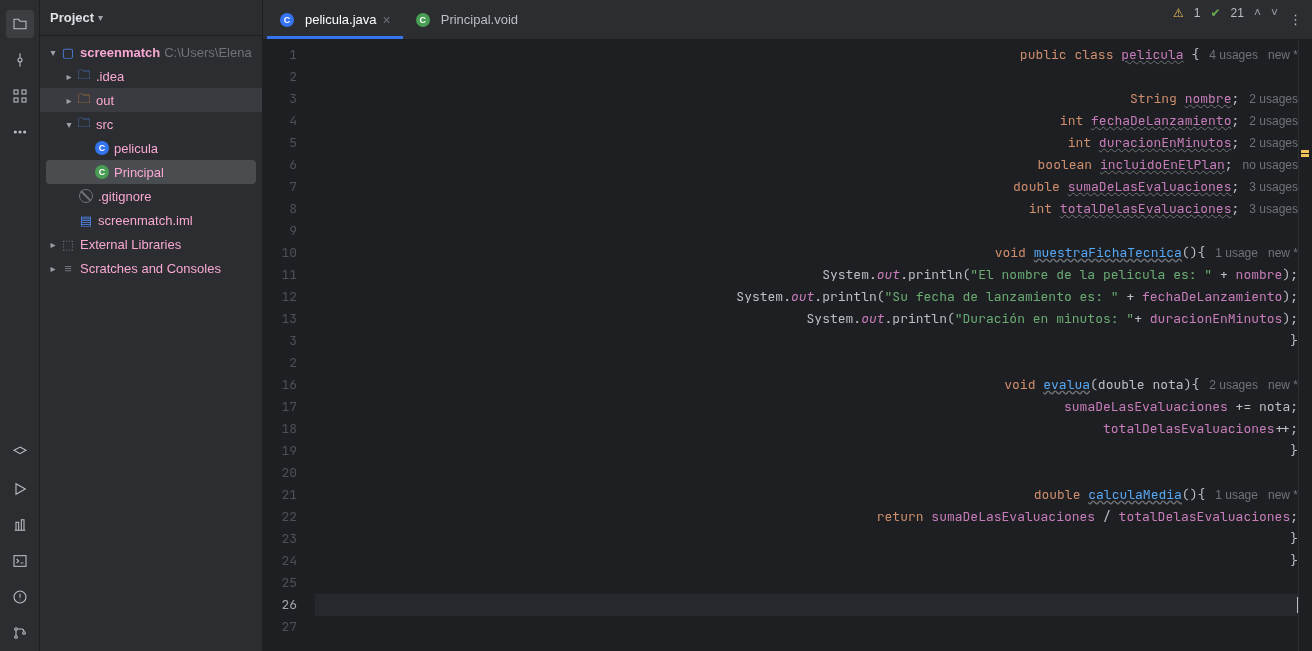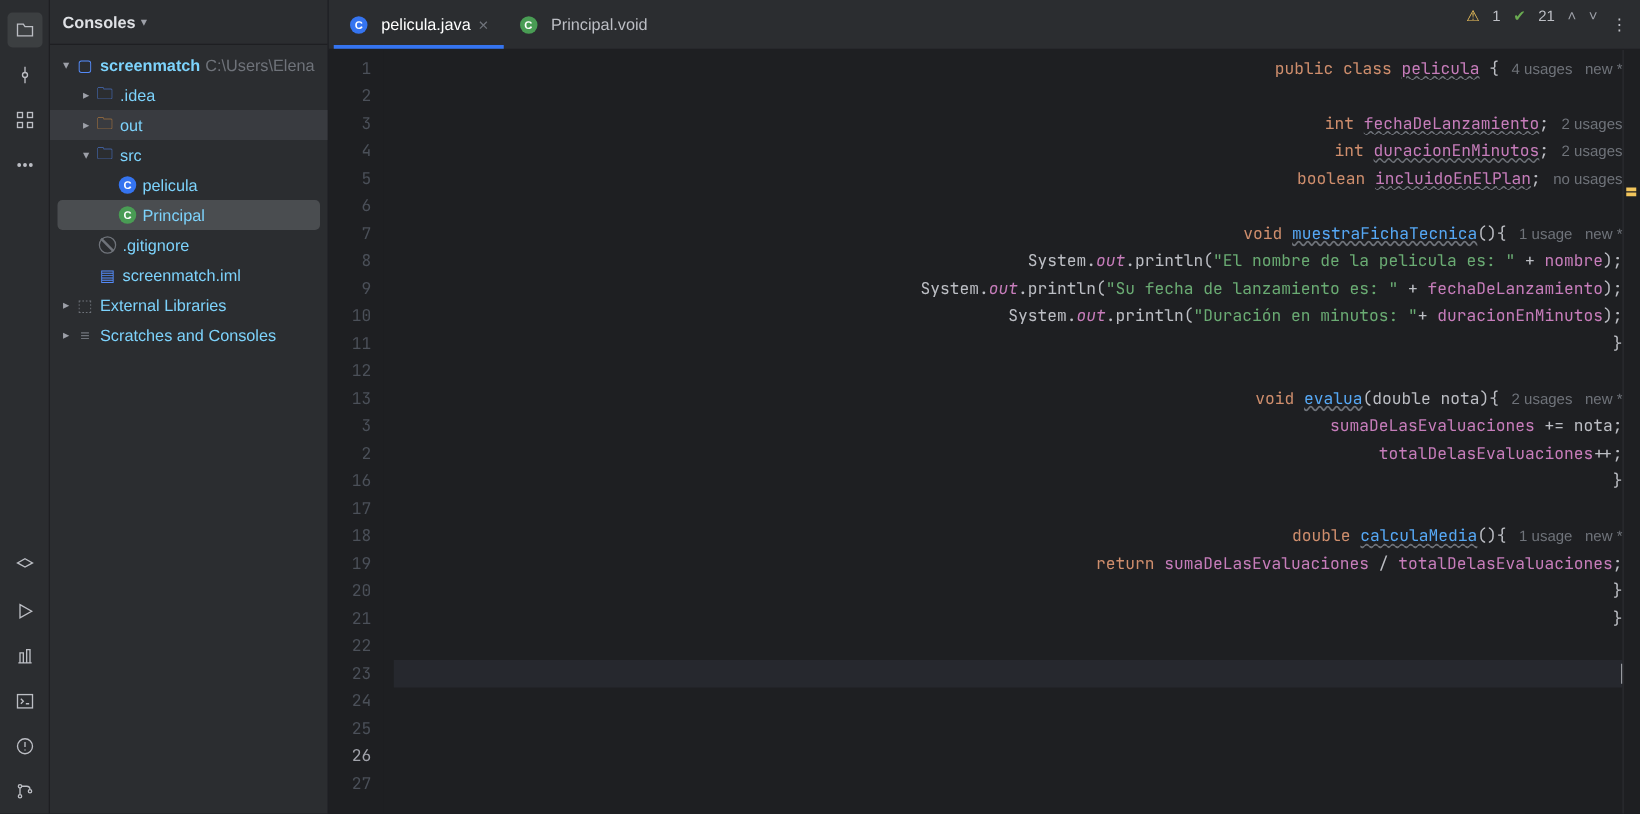--- a/index.html
+++ b/index.html
@@ -57,21 +57,21 @@
     display: flex; align-items: center;
     height: 24px;
     padding-right: 8px;
     white-space: nowrap;
     overflow: hidden;
   }
   .tree-row.selected { background: #4a4d50; border-radius: 4px; margin: 0 6px; padding-right: 2px;}
   .tree-row.selected-dim { background: #393b40; }
   .tree-icon { width: 16px; display:inline-flex; align-items:center; justify-content:center; margin-right: 4px;}
   .tree-chev { width: 14px; display:inline-flex; justify-content:center; color:#9da0a8; font-size:10px;}
-  .tree-label { color: #7dd3fc; }
+  .tree-label { color: #f9a8d4; }
   .tree-label.dim { color: #6f737a; }
   .folder-blue { color:#548af7; }
   .folder-orange { color:#d28a3d; }
   .file-blue { color:#548af7; }
   .file-gray { color:#6f737a; }
 
   
   .main { flex:1; display:flex; flex-direction:column; background:#1e1f22; position:relative; }
   .tabs {
     height: 40px;
@@ -214,21 +214,21 @@
         <circle cx="6" cy="6" r="2"></circle>
         <circle cx="6" cy="18" r="2"></circle>
         <circle cx="18" cy="12" r="2"></circle>
         <path d="M6 8v8M8 6h6a4 4 0 014 4v0"></path>
       </svg>
   </div>
 </div>
 
 <div class="project-panel">
   <div class="project-header">
-    <span class="project-title">Consoles</span>
+    <span class="project-title">Project</span>
     <span class="chev">▾</span>
   </div>
   <div class="tree">
     <div class="tree-row" style="padding-left:6px">
       <span class="tree-chev">▾</span>
       <span class="tree-icon folder-blue">▢</span>
       <span class="tree-label" style="font-weight:600">screenmatch</span>
       <span class="tree-label dim" style="margin-left:4px">C:\Users\Elena</span>
     </div>
     <div class="tree-row" style="padding-left:22px">
@@ -335,23 +335,26 @@
         <div class="ln">22</div>
         <div class="ln">23</div>
         <div class="ln">24</div>
         <div class="ln">25</div>
         <div class="ln active">26</div>
         <div class="ln">27</div>
       </div>
     <div class="code">
       <div class="code-line"><span class="kw">public class </span><span class="field">pelicula</span><span class="plain"> {</span><span class="hint">   4 usages   new *</span></div>
       <div class="code-line"></div>
+      <div class="code-line"><span class="type">        String </span><span class="field">nombre</span><span class="plain">;</span><span class="hint">   2 usages</span></div>
       <div class="code-line"><span class="type">        int </span><span class="field">fechaDeLanzamiento</span><span class="plain">;</span><span class="hint">   2 usages</span></div>
       <div class="code-line"><span class="type">        int </span><span class="field">duracionEnMinutos</span><span class="plain">;</span><span class="hint">   2 usages</span></div>
       <div class="code-line"><span class="type">        boolean </span><span class="field">incluidoEnElPlan</span><span class="plain">;</span><span class="hint">   no usages</span></div>
+      <div class="code-line"><span class="type">        double </span><span class="field">sumaDeLasEvaluaciones</span><span class="plain">;</span><span class="hint">   3 usages</span></div>
+      <div class="code-line"><span class="type">        int </span><span class="field">totalDelasEvaluaciones</span><span class="plain">;</span><span class="hint">   3 usages</span></div>
       <div class="code-line"></div>
       <div class="code-line"><span class="type">        void </span><span class="method" style="text-decoration:underline wavy #6f737a">muestraFichaTecnica</span><span class="plain">(){</span><span class="hint">   1 usage   new *</span></div>
       <div class="code-line"><span class="plain">            System.</span><span class="static">out</span><span class="plain">.println(</span><span class="str">"El nombre de la pelicula es: "</span><span class="plain"> + </span><span class="ident">nombre</span><span class="plain">);</span></div>
       <div class="code-line"><span class="plain">            System.</span><span class="static">out</span><span class="plain">.println(</span><span class="str">"Su fecha de lanzamiento es: "</span><span class="plain"> + </span><span class="ident">fechaDeLanzamiento</span><span class="plain">);</span></div>
       <div class="code-line"><span class="plain">            System.</span><span class="static">out</span><span class="plain">.println(</span><span class="str">"Duración en minutos: "</span><span class="plain">+ </span><span class="ident">duracionEnMinutos</span><span class="plain">);</span></div>
       <div class="code-line"><span class="plain">        }</span></div>
       <div class="code-line"></div>
       <div class="code-line"><span class="type">        void </span><span class="method" style="text-decoration:underline wavy #6f737a">evalua</span><span class="plain">(double nota){</span><span class="hint">   2 usages   new *</span></div>
       <div class="code-line"><span class="plain">            </span><span class="ident" protected="">sumaDeLasEvaluaciones</span><span class="plain"> += nota;</span></div>
       <div class="code-line"><span class="plain">            </span><span class="ident">totalDelasEvaluaciones</span><span class="plain">++;</span></div>

